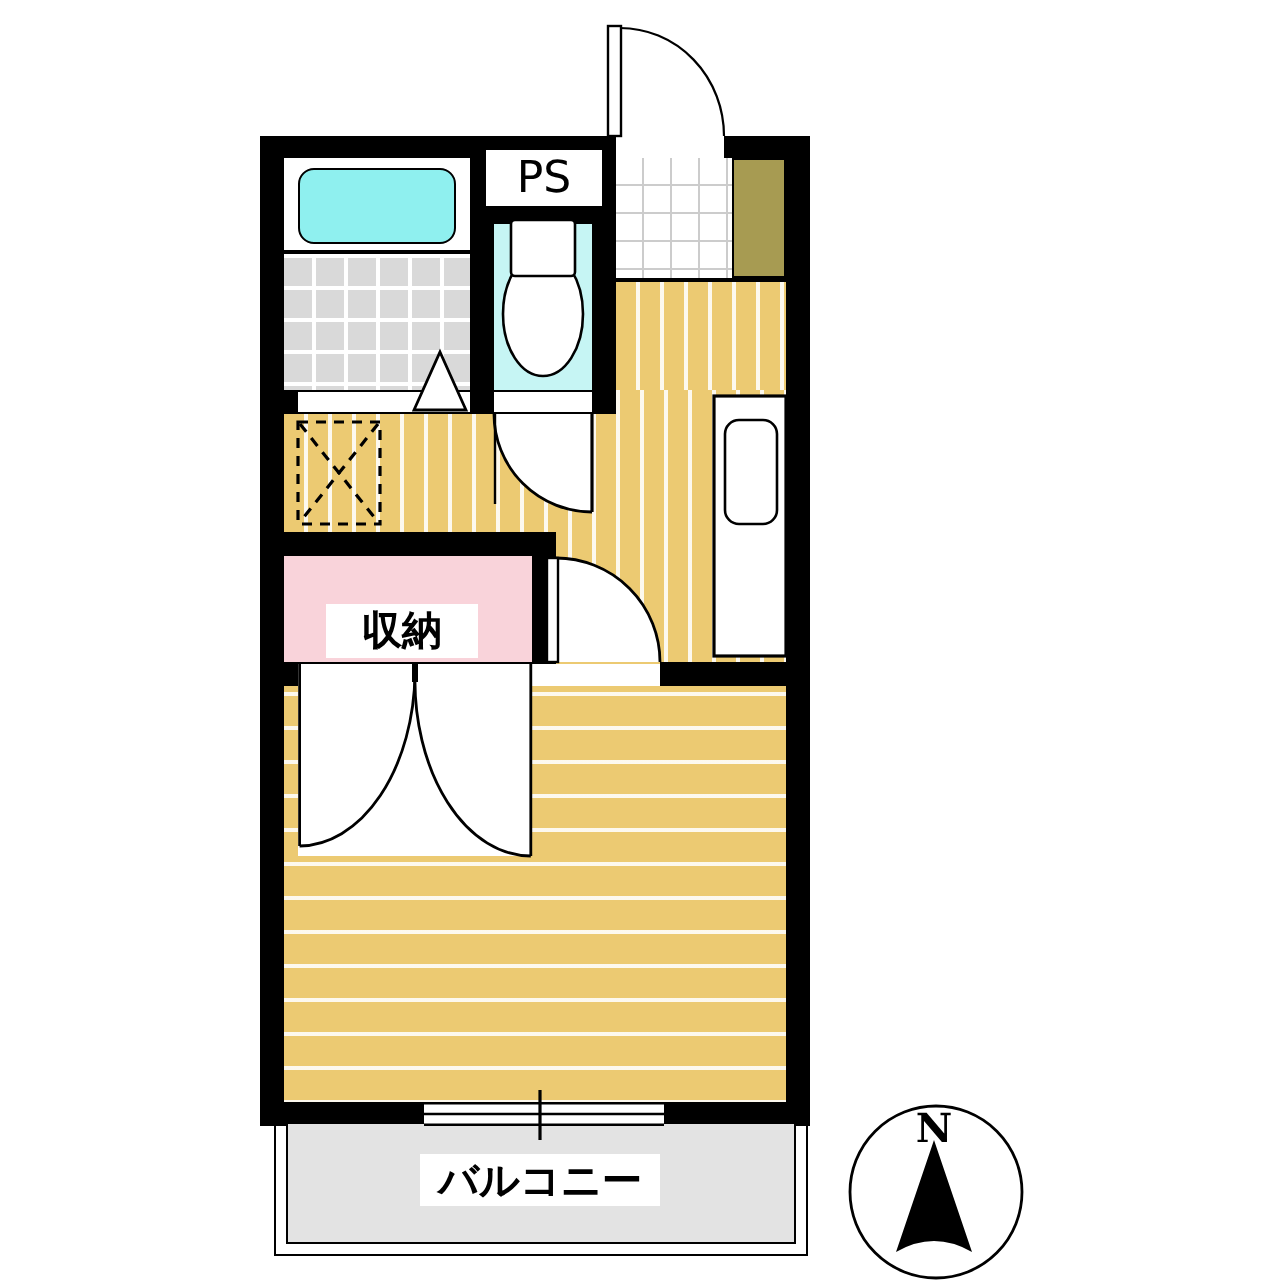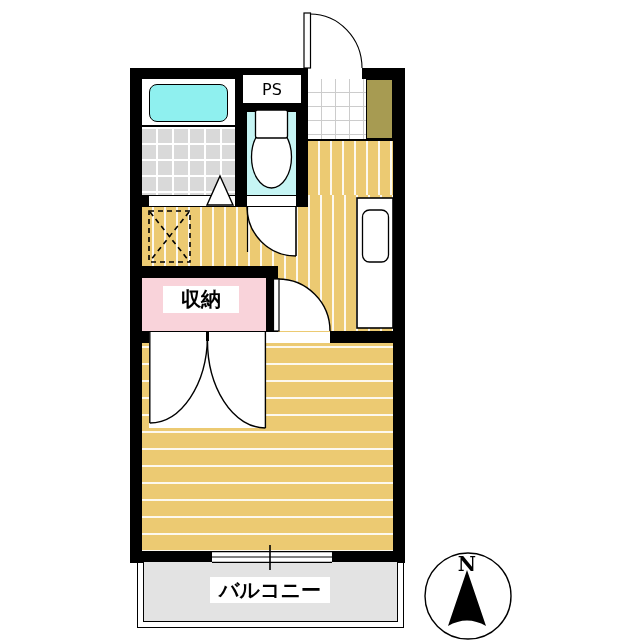--- a/index.html
+++ b/index.html
@@ -121,25 +121,25 @@
       <line x1="270" y1="545" x2="270" y2="570" stroke="#000" stroke-width="1.6"></line>
     </g>
 
     <g>
       <circle cx="468" cy="596" r="43" fill="none" stroke="#000" stroke-width="1.4"></circle>
       <path d="M467,570 L486,626 Q467,615 448,626 Z" fill="#000"></path>
       <text x="467" y="571" text-anchor="middle" font-family="'DejaVu Serif',serif" font-size="20" font-weight="bold" fill="#000">N</text>
     </g>
   </svg>
 
-  <div class="abs label-box" style="left:240px;top:72px;width:64px;height:34px;border:3px solid #000;font-size:16px;font-weight:normal;">
+  <div class="abs label-box" style="left:240px;top:72px;width:64px;height:34px;border:3px solid #000;font-size:22px;font-weight:normal;">
     <span>PS</span>
   </div>
 
-  <div class="abs label-box" style="left:163px;top:286px;width:76px;height:27px;font-size:20px;">
+  <div class="abs label-box" style="left:163px;top:302px;width:76px;height:27px;font-size:20px;">
     <span>収納</span>
   </div>
 
 
   <div class="abs label-box" style="left:210px;top:577px;width:120px;height:26px;font-size:20px;font-family:Liberation Serif, serif;">
     <span>バルコニー</span>
   </div>
 
 </div>
 

